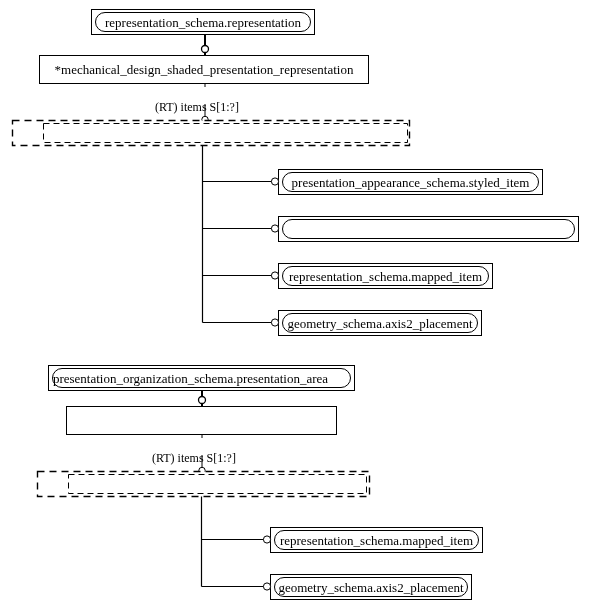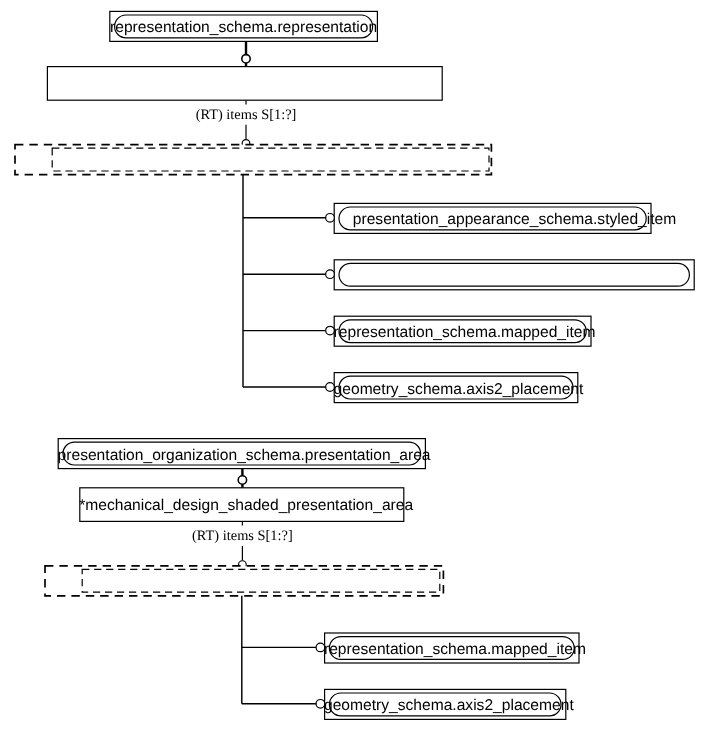--- a/index.html
+++ b/index.html
@@ -17,36 +17,36 @@
     background: #ffffff;
     overflow: hidden;
   }
   #diagram svg {
     position: absolute;
     top: 0;
     left: 0;
   }
   .node-label {
     position: absolute;
-    font-family: Liberation Sans, sans-serif;
+    font-family: Liberation Serif, serif;
     font-size: 13px;
     color: #000000;
     white-space: nowrap;
     line-height: 1;
     text-align: center;
     pointer-events: none;
   }
   .edge-label {
     position: absolute;
     font-family: "Liberation Serif", "DejaVu Serif", serif;
     font-size: 12px;
     color: #000000;
     white-space: nowrap;
     line-height: 1;
-    text-align: center;
+    margin-top: 12px;
   }
 </style>
 </head>
 <body>
 
 <div id="diagram">
 
   <svg width="589" height="609">
 
     <g>
@@ -133,34 +133,34 @@
     <g>
       <rect x="270.5" y="574.5" width="201" height="25" fill="#ffffff" stroke="#000000" stroke-width="1"></rect>
       <rect x="274.5" y="577.5" width="193" height="19" rx="9.5" ry="9.5" fill="#ffffff" stroke="#000000" stroke-width="1"></rect>
     </g>
     <circle cx="267" cy="586.5" r="3.6" fill="#ffffff" stroke="#000000" stroke-width="1"></circle>
 
   </svg>
 
   <div class="node-label" style="left:91px; top:16px; width:224px;">representation_schema.representation</div>
 
+  <div class="node-label" style="left:39px; top:63px; width:330px;">*mechanical_design_shaded_presentation_representation</div>
 
   <div class="edge-label" style="left:155px; top:89px; width:100px;">(RT) items S[1:?]</div>
 
 
-  <div class="node-label" style="left:278px; top:176px; width:265px;margin-left:16px;">presentation_appearance_schema.styled_item</div>
+  <div class="node-label" style="left:278px; top:176px; width:265px;">presentation_appearance_schema.styled_item</div>
 
 
   <div class="node-label" style="left:278px; top:270px; width:215px;">representation_schema.mapped_item</div>
 
   <div class="node-label" style="left:278px; top:317px; width:204px;">geometry_schema.axis2_placement</div>
 
   <div class="node-label" style="left:48px; top:372px; width:285px;">presentation_organization_schema.presentation_area</div>
 
-  <div class="node-label" style="left:66px; top:414px; width:271px;">*mechanical_design_shaded_presentation_area</div>
 
   <div class="edge-label" style="left:152px; top:440px; width:100px;">(RT) items S[1:?]</div>
 
 
   <div class="node-label" style="left:270px; top:534px; width:213px;">representation_schema.mapped_item</div>
 
   <div class="node-label" style="left:270px; top:581px; width:202px;">geometry_schema.axis2_placement</div>
 
 </div>
 

